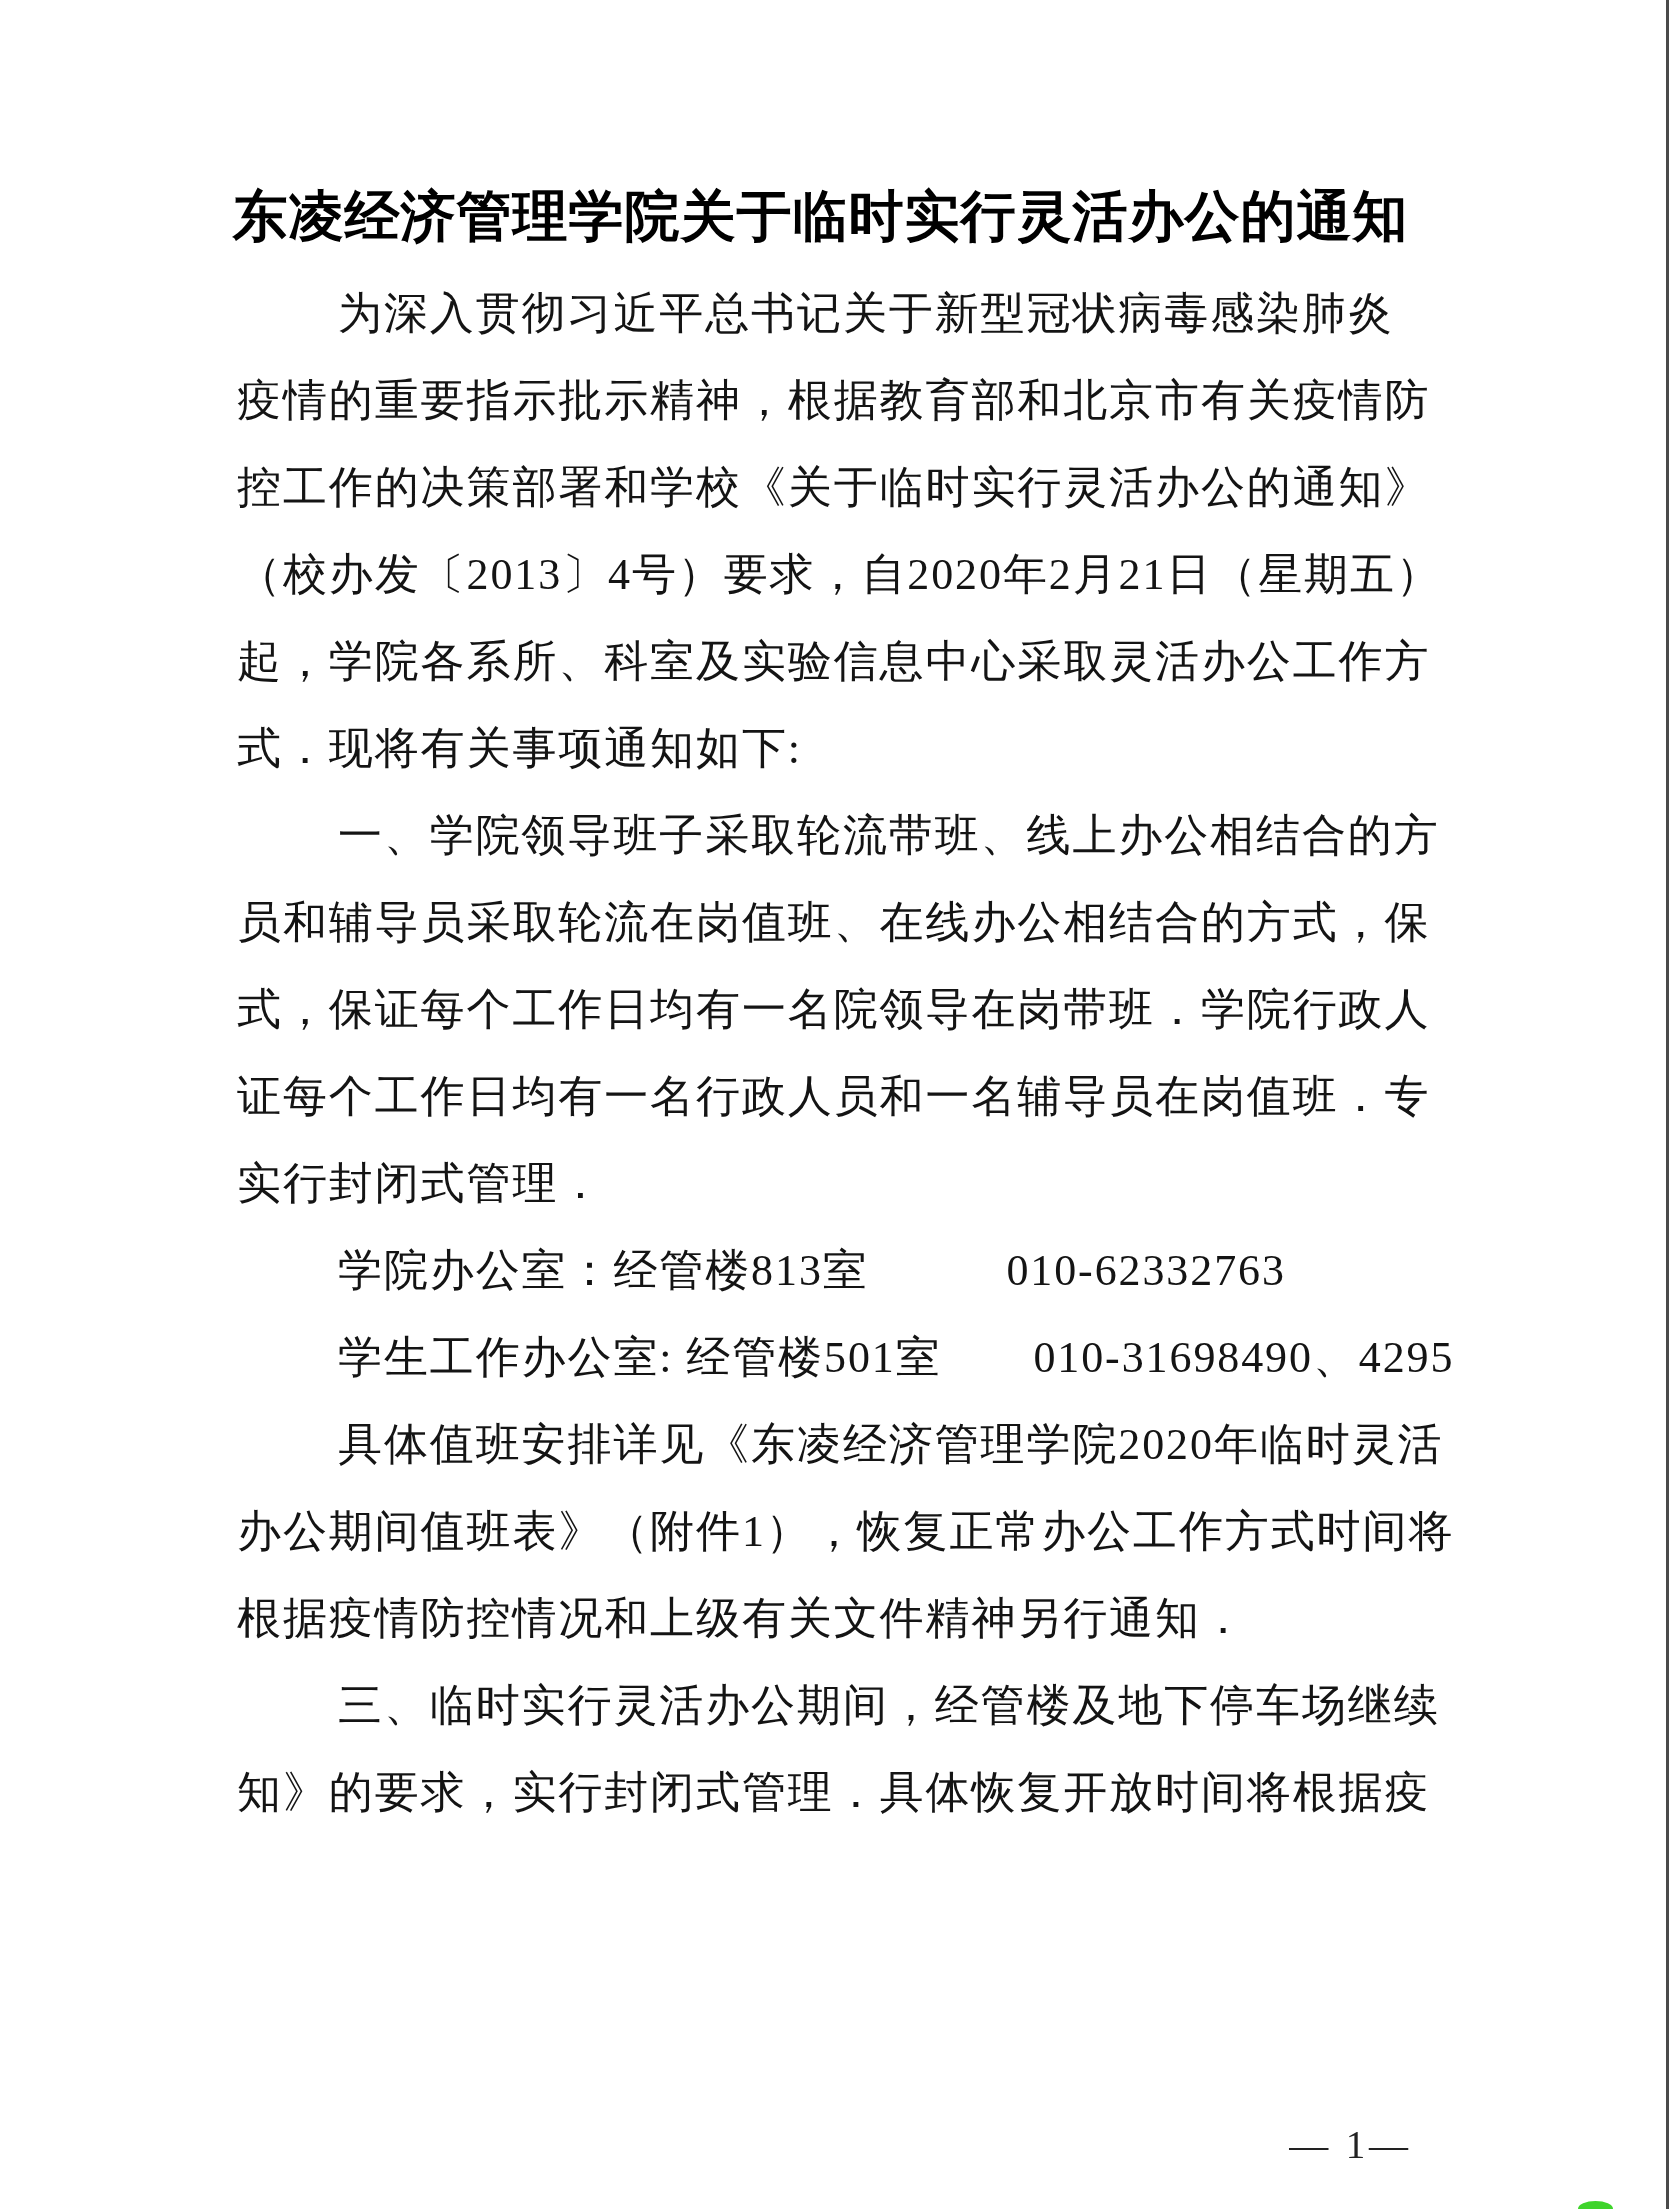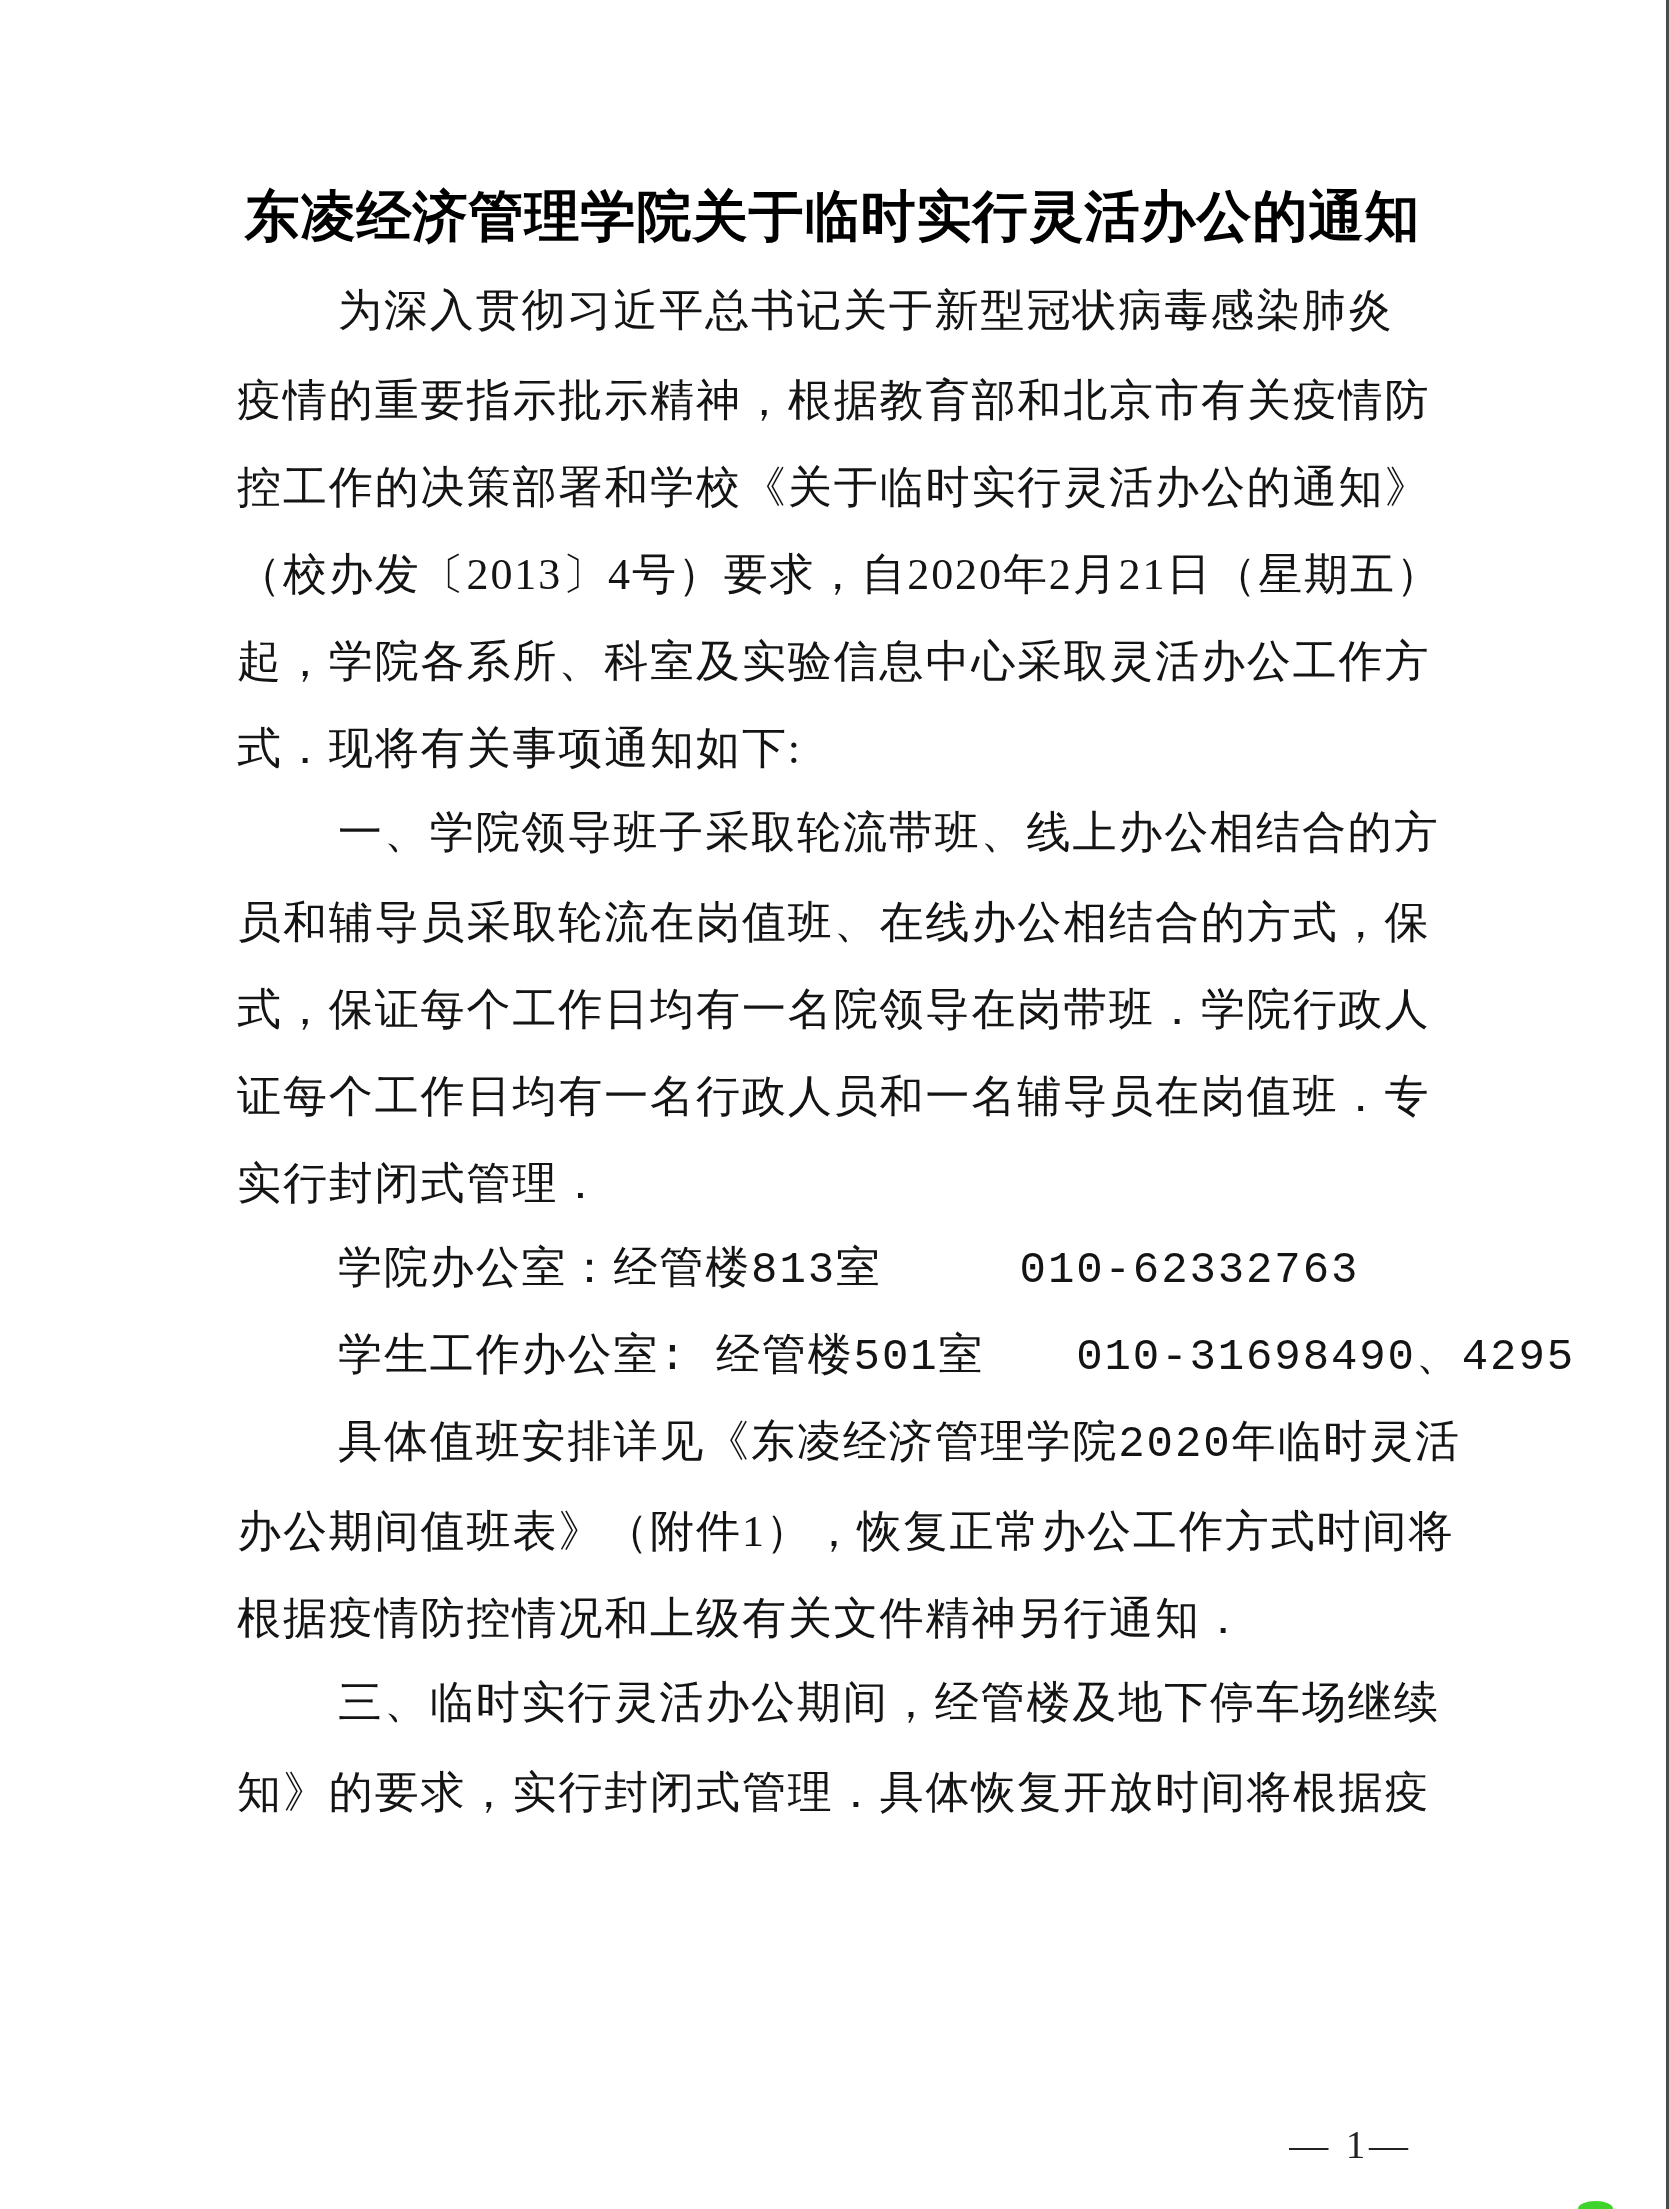--- a/index.html
+++ b/index.html
@@ -20,39 +20,37 @@
     position: absolute;
     top: 143px;
     left: 0;
     width: 1641px;
     text-align: center;
     font-size: 55px;
     font-weight: 700;
     letter-spacing: 1px;
     color: #000000;
     white-space: pre;
-    margin-left: 12px;
   }
   .doc-body {
     position: absolute;
     top: 270px;
     left: 237px;
     width: 1226px;
   }
   .line {
     height: 87px;
     line-height: 87px;
     font-size: 44px;
     letter-spacing: 1.9px;
     white-space: pre;
     color: #141414;
   }
   .line.indent {
     padding-left: 101px;
-    font-family: Liberation Mono, monospace;
   }
   .page-footer {
     position: absolute;
     top: 2122px;
     right: 257px;
     font-size: 39px;
     letter-spacing: 3.9px;
     color: #222222;
     white-space: pre;
   }

